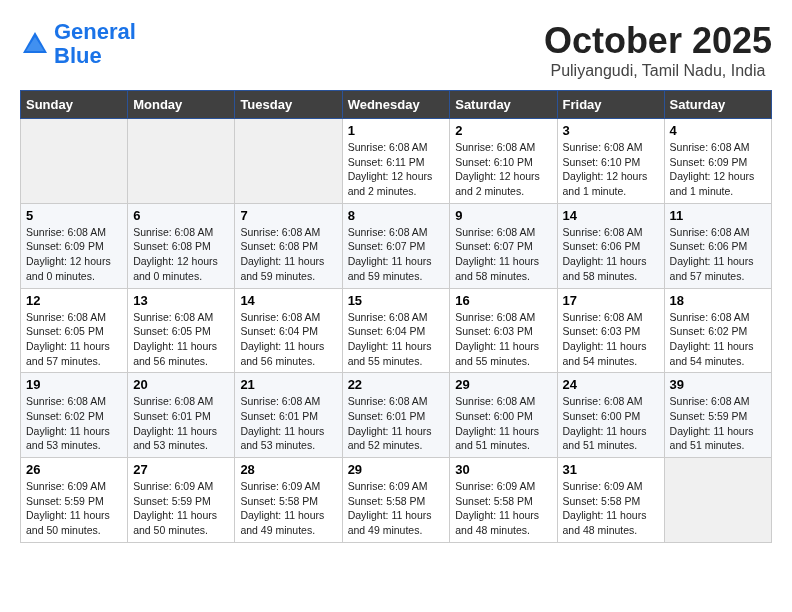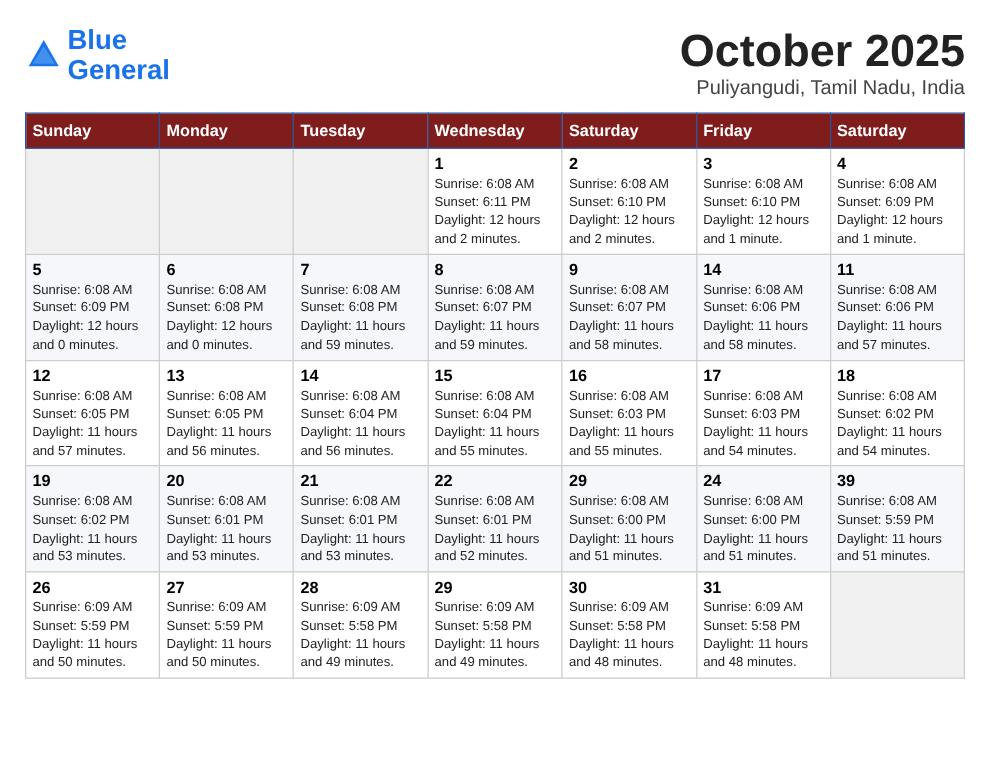--- a/index.html
+++ b/index.html
@@ -28,39 +28,39 @@
     }
     .logo-text span {
       color: #1a73e8;
     }
     .logo-icon {
       width: 30px;
       height: 30px;
       margin-right: 4px;
     }
     .title-block {
-      text-align: right;
+      text-align: center;
       margin-left: 13px;
     }
     .month-title {
       font-size: 36px;
       font-weight: bold;
       color: #222;
     }
     .subtitle {
       font-size: 16px;
       color: #444;
     }
     table {
       width: 100%;
       border-collapse: collapse;
       font-size: 11px;
     }
     thead tr th {
-      background: #7f1d1d;
+      background: #404040;
       color: #fff;
       text-align: left;
       padding: 6px 5px;
       font-size: 13px;
       font-weight: bold;
       border: 1px solid #2a5298;
     }
     tbody tr td {
       border: 1px solid #ccc;
       vertical-align: top;
@@ -90,22 +90,22 @@
 </head>
 <body>
 
 <div class="header">
   <div class="logo">
     <svg class="logo-icon" viewBox="0 0 30 30">
       <polygon points="15,3 27,24 3,24" fill="#1a73e8"></polygon>
       <polygon points="15,8 24,22 6,22" fill="#5ba4f5" opacity="0.6"></polygon>
     </svg>
     <div class="logo-text">
+      <div><span>General</span></div>
       <div style="color:#1a73e8"><span>Blue</span></div>
-      <div><span>General</span></div>
     </div>
   </div>
   <div class="title-block">
     <div class="month-title">October 2025</div>
     <div class="subtitle">Puliyangudi, Tamil Nadu, India</div>
   </div>
 </div>
 
 <table>
   <thead>

